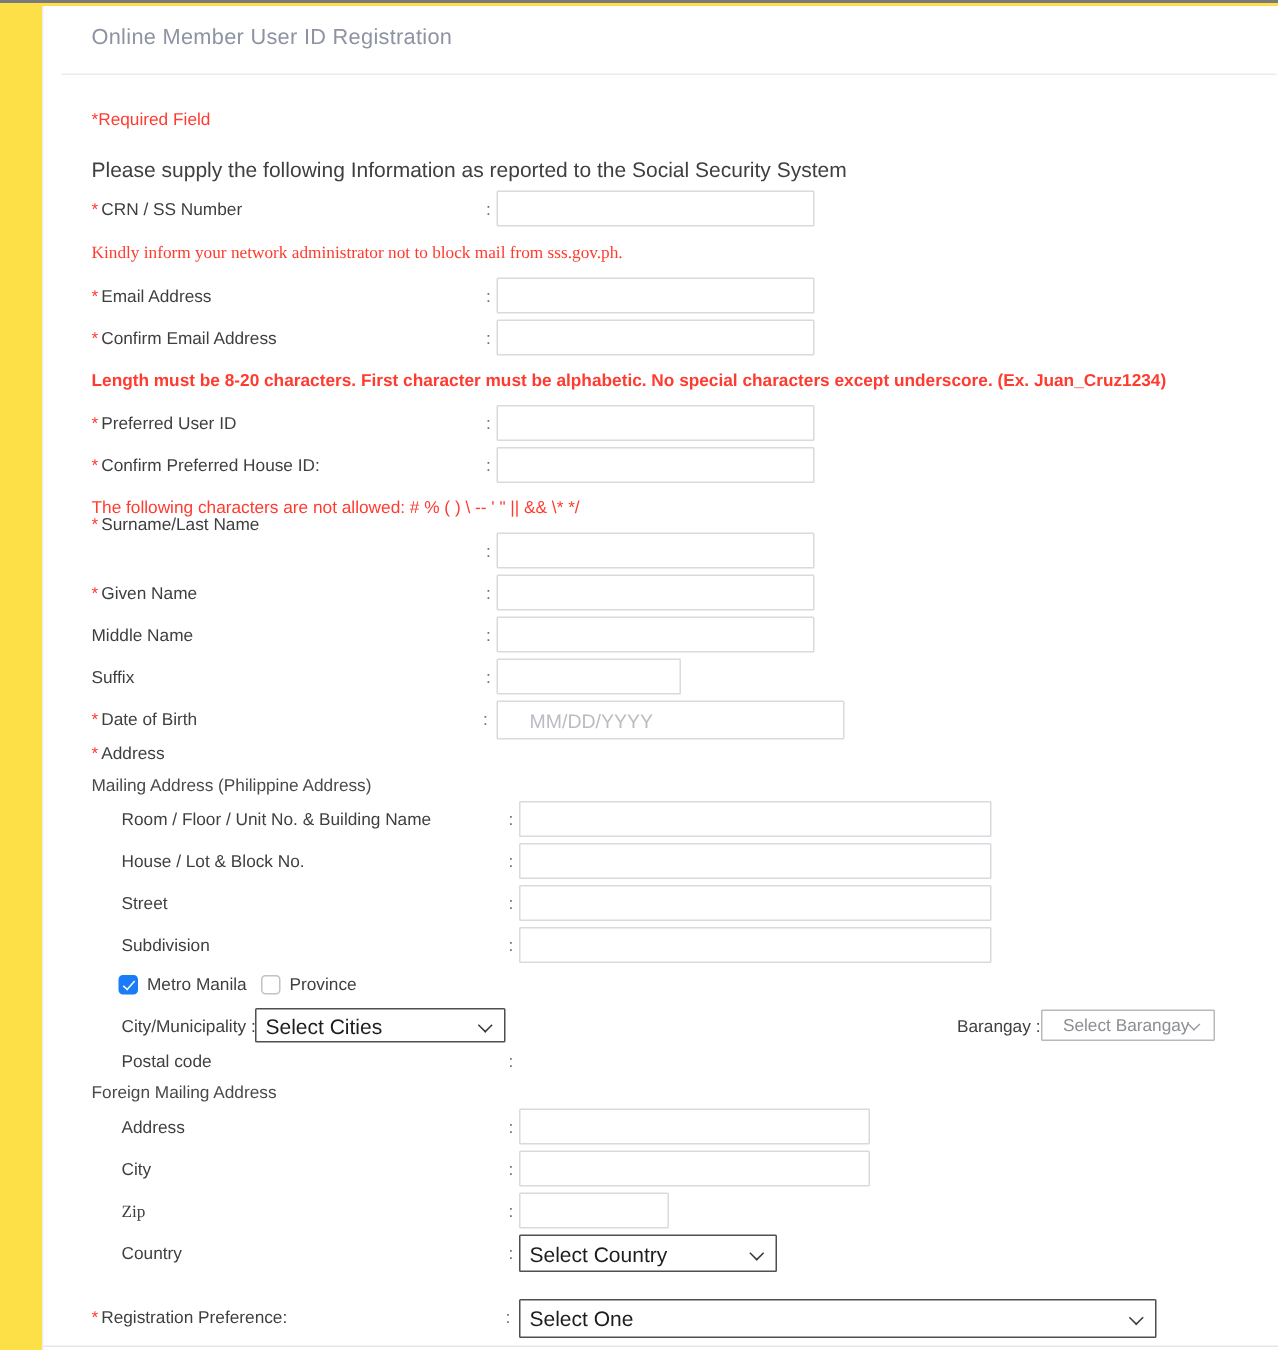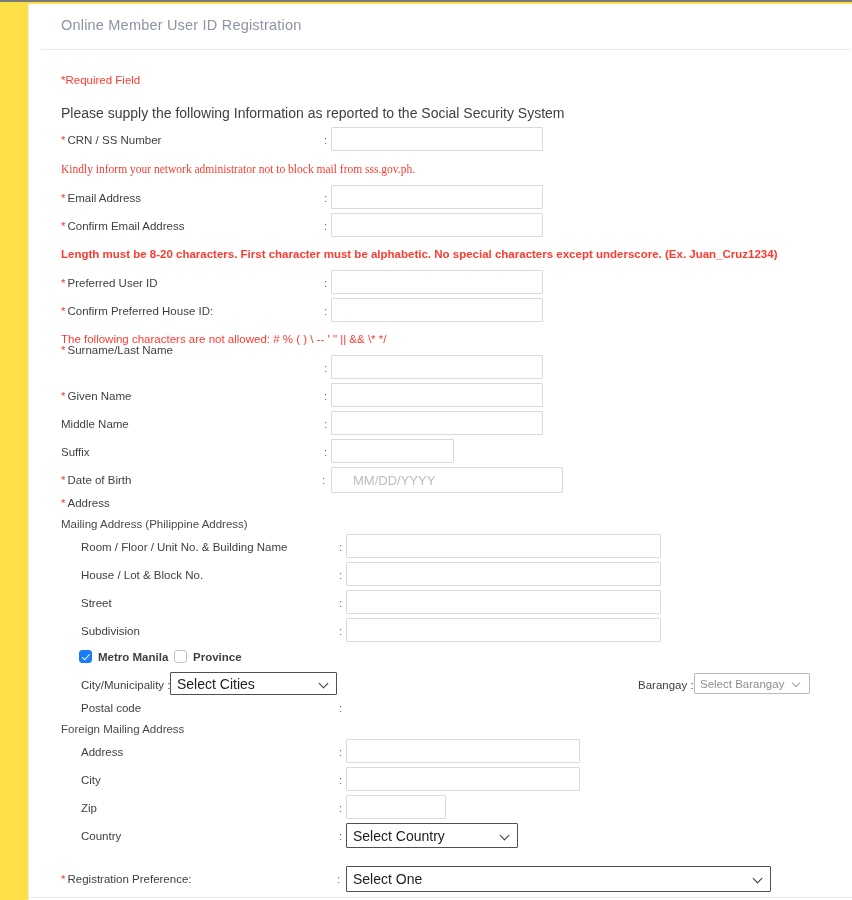--- a/index.html
+++ b/index.html
@@ -113,21 +113,20 @@
     color: #b9bcc1;
     font-size: 13px;
   }
 
   
   .cbwrap {
     position: absolute;
     display: flex;
     align-items: center;
     white-space: nowrap;
-    font-weight: bold;
   }
   .cbox {
     width: 13px;
     height: 13px;
     box-sizing: border-box;
     border-radius: 3px;
     border: 1px solid #bfc2c7;
     background: #ffffff;
     display: inline-block;
     position: relative;
@@ -322,39 +321,39 @@
       <span class="cblabel">Province</span>
     </div>
 
     <div class="inline-label" style="left:52px; top:675px;">City/Municipality :</div>
     <div class="sel" style="left:141px; top:668px; width:167px; height:23px;">
       <span>Select Cities</span>
       <span class="arrow"></span>
     </div>
 
     <div class="inline-label" style="left:609px; top:675px;">Barangay :</div>
-    <div class="sel disabled" style="left:665px; top:669px; width:116px; height:21px;">
+    <div class="sel disabled" style="left:665px; top:669px; width:116px; height:21px;justify-content:flex-end;">
       <span>Select Barangay</span>
       <span class="arrow"></span>
     </div>
 
     <div class="f-label" style="left:52px; top:698px;">Postal code</div>
     <div class="colon" style="left:310px; top:698px;">:</div>
 
     <div class="sec-label" style="left:32px; top:719px;">Foreign Mailing Address</div>
 
     <div class="f-label" style="left:52px; top:742px;">Address</div>
     <div class="colon" style="left:310px; top:742px;">:</div>
     <input class="tbox" style="left: 317px; top: 735px; width: 234px; height: 24px;" value="">
 
     <div class="f-label" style="left:52px; top:770px;">City</div>
     <div class="colon" style="left:310px; top:770px;">:</div>
     <input class="tbox" style="left: 317px; top: 763px; width: 234px; height: 24px;" value="">
 
-    <div class="f-label" style="left:52px; top:798px;">Zip</div>
+    <div class="f-label" style="left:52px; top:798px;font-family:Liberation Serif, serif;">Zip</div>
     <div class="colon" style="left:310px; top:798px;">:</div>
     <input class="tbox" style="left: 317px; top: 791px; width: 100px; height: 24px;" value="">
 
     <div class="f-label" style="left:52px; top:826px;">Country</div>
     <div class="colon" style="left:310px; top:826px;">:</div>
     <div class="sel" style="left:317px; top:819px; width:172px; height:25px;">
       <span>Select Country</span>
       <span class="arrow"></span>
     </div>
 

